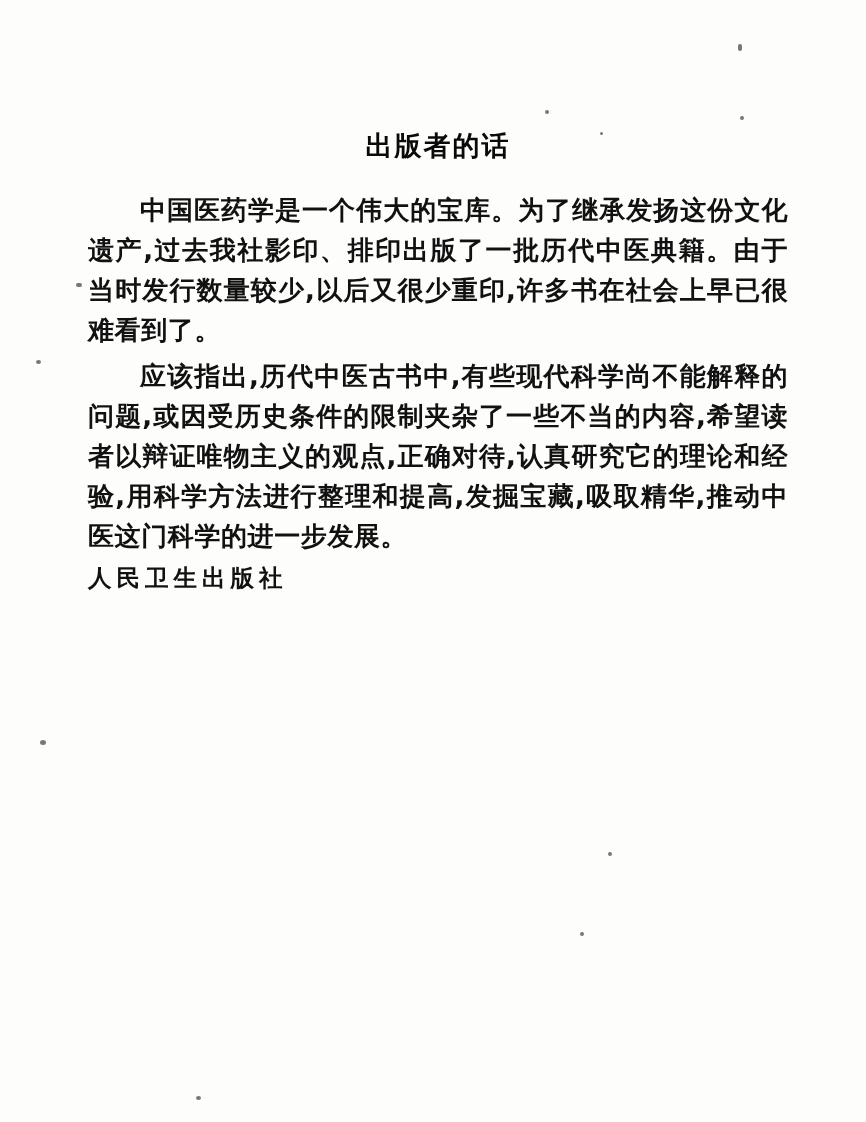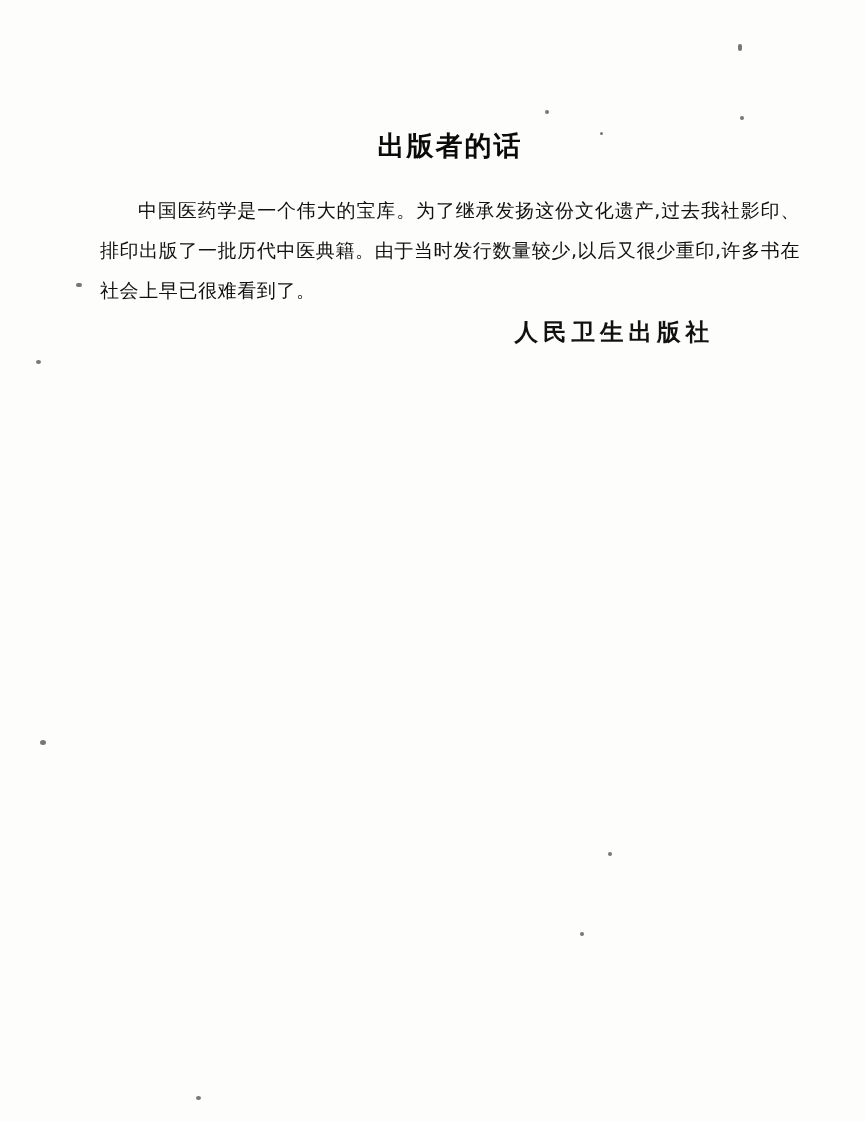--- a/index.html
+++ b/index.html
@@ -18,47 +18,47 @@
   }
   
   .speck {
     position: absolute;
     background: #4a4a4a;
     border-radius: 50%;
     opacity: .75;
   }
   .content {
     position: absolute;
-    left: 100px;
+    left: 88px;
     top: 128px;
     width: 700px;
   }
   .doc-title {
     text-align: center;
     font-size: 27px;
     font-weight: bold;
     letter-spacing: 2px;
     margin: 0 0 26px 0;
     font-family: "DejaVu Sans", sans-serif;
     color: #0a0a0a;
   }
   .para {
-    font-size: 19px;
+    font-size: 26px;
     line-height: 40px;
     text-align: justify;
     text-justify: inter-ideograph;
     text-indent: 2em;
     margin: 0 0 6px 0;
     letter-spacing: .6px;
     color: #111111;
     font-family: "DejaVu Sans", sans-serif;
-    font-weight: 400;
+    font-weight: 700;
   }
   .signature {
-    text-align: right;
+    text-align: left;
     padding-right: 86px;
     font-size: 23.5px;
     letter-spacing: 5px;
     font-family: "DejaVu Sans", sans-serif;
     font-weight: 600;
   }
 </style>
 </head>
 <body>
 
@@ -72,16 +72,17 @@
   <span class="speck" style="left:36px;   top:360px; width:5px; height:4px;"></span>
   <span class="speck" style="left:40px;   top:740px; width:6px; height:5px;"></span>
   <span class="speck" style="left:608px;  top:852px; width:4px; height:4px;"></span>
   <span class="speck" style="left:580px;  top:932px; width:4px; height:4px;"></span>
   <span class="speck" style="left:196px;  top:1096px;width:5px; height:4px;"></span>
 
   <div class="content">
     <h1 class="doc-title">出版者的话</h1>
 
     <p class="para">中国医药学是一个伟大的宝库。为了继承发扬这份文化遗产,过去我社影印、排印出版了一批历代中医典籍。由于当时发行数量较少,以后又很少重印,许多书在社会上早已很难看到了。</p>
+    <p class="para">应该指出,历代中医古书中,有些现代科学尚不能解释的问题,或因受历史条件的限制夹杂了一些不当的内容,希望读者以辩证唯物主义的观点,正确对待,认真研究它的理论和经验,用科学方法进行整理和提高,发掘宝藏,吸取精华,推动中医这门科学的进一步发展。</p>
 
     <div class="signature">人民卫生出版社</div>
   </div>
 </div>
 
 </body></html>

